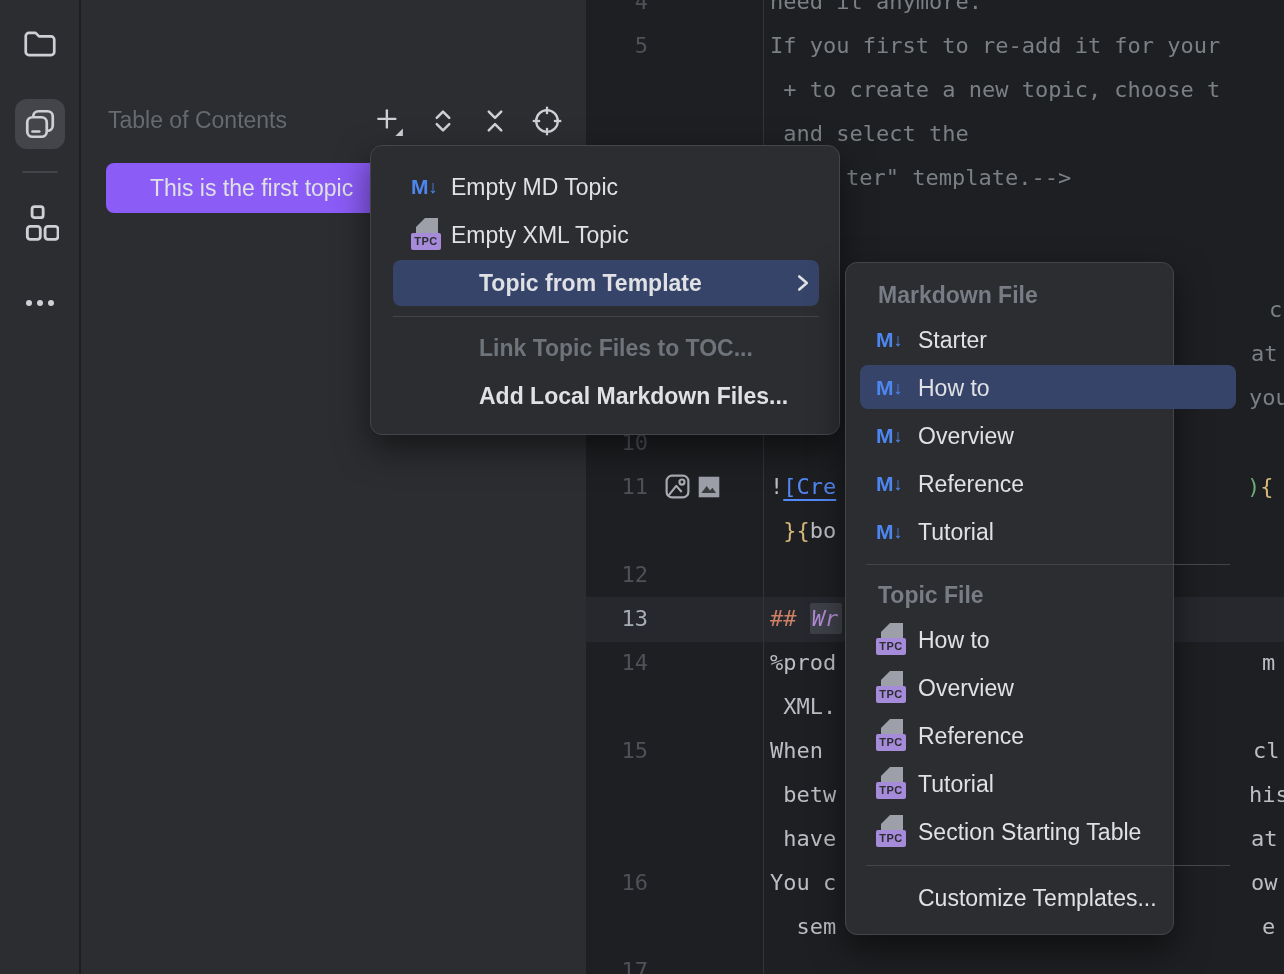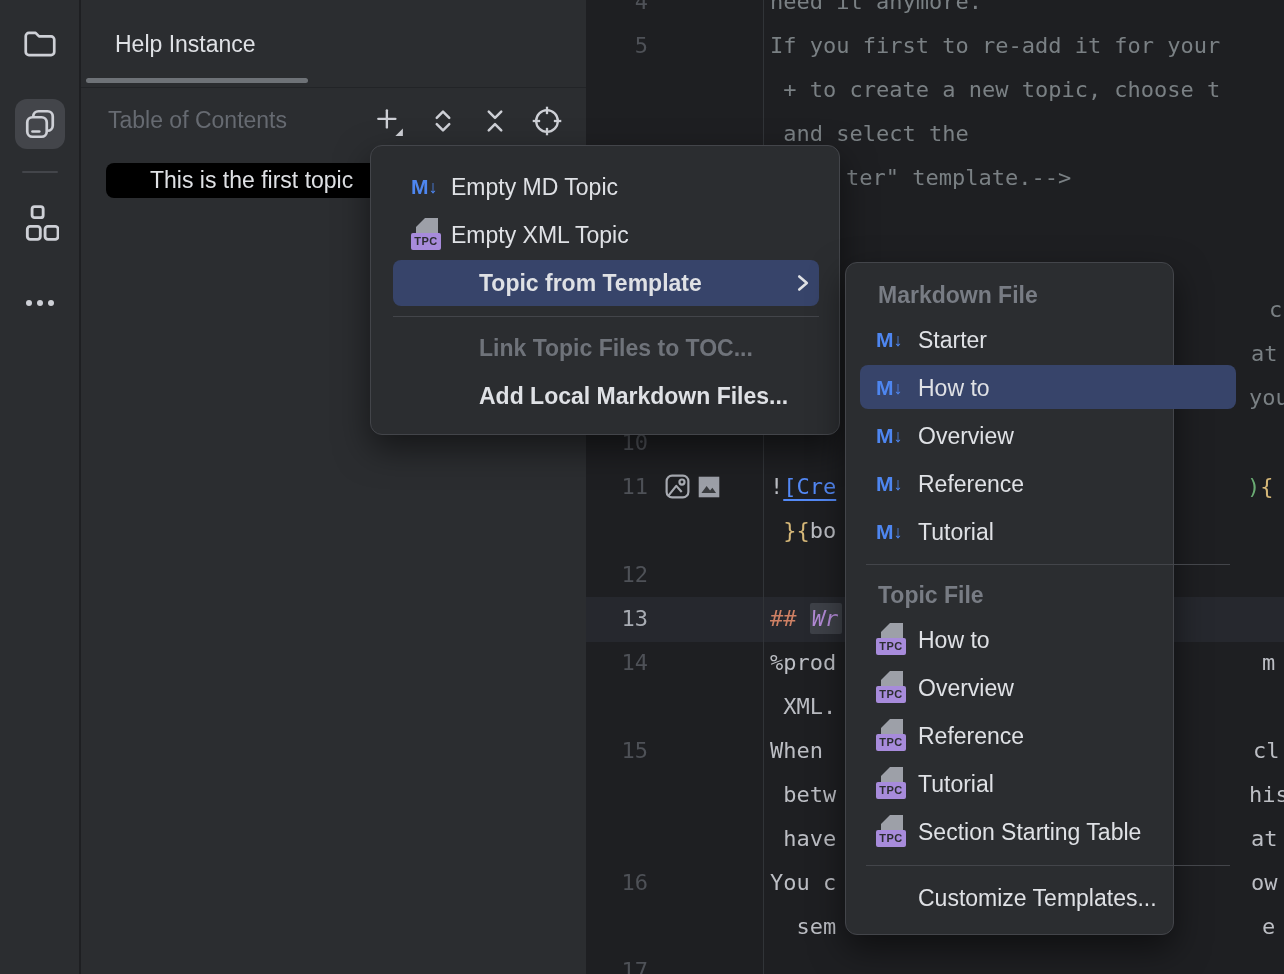--- a/index.html
+++ b/index.html
@@ -17,21 +17,21 @@
   .act-sel-bg { left:15px; top:99px; width:50px; height:50px; background:#43454A; border-radius:12px; }
   .act-divider { left:22px; top:171px; width:36px; height:2px; background:#43454A; border-radius:1px; }
 
   
   .panel { left:81px; top:0; width:505px; height:974px; background:#2B2D30; }
   .panel-header { position:absolute; left:0; top:0; width:505px; height:88px; border-bottom:1px solid #222427; }
   .panel-title { position:absolute; left:34px; top:31px; font-size:23px; color:#DFE1E5; }
   .tab-underline { position:absolute; left:4px; top:78px; width:222px; height:5px; background:#6E7277; border-radius:3px; }
   .toc-label { position:absolute; left:27px; top:107px; font-size:23px; color:#666A71; }
   .icon-btn { position:absolute; width:34px; height:34px; display:flex; align-items:center; justify-content:center; }
-  .tree-row { position:absolute; left:25px; top:163px; width:290px; height:35px; background:#000000; border-radius:8px;
+  .tree-row { position:absolute; left:25px; top:163px; width:290px; height:50px; background:#8b5cf6; border-radius:8px;
               display:flex; align-items:center; padding-left:44px; overflow:hidden;text-align:right; }
   .tree-row span { font-size:23px; color:#DFE1E5; white-space:nowrap; }
 
   
   .editor { left:586px; top:0; width:698px; height:974px; background:#1E1F22; overflow:hidden; }
   .cur-line-band { position:absolute; left:0; top:597px; width:698px; height:45px; background:#26282E; }
   .gutter-sep { position:absolute; left:177px; top:0; width:1px; height:974px; background:#313438; }
   .lnum { position:absolute; left:0; width:62px; height:44px; line-height:44px; text-align:right;
           font-family:"DejaVu Sans Mono", monospace; font-size:22px; color:#4E5157; }
   .lnum.cur { color:#A8ACB3; }
@@ -100,24 +100,20 @@
     <div class="act-btn" style="left:22px;top:293px;width:36px;height:20px;">
       <svg width="36" height="20" viewBox="0 0 36 20" fill="#CED0D6">
         <circle cx="7" cy="10" r="3"></circle>
           <circle cx="18" cy="10" r="3"></circle>
           <circle cx="29" cy="10" r="3"></circle>
       </svg>
     </div>
   </div>
 
   <div class="abs panel">
-    <div class="panel-header">
-      <div class="panel-title">Help Instance</div>
-      <div class="tab-underline" style="left:5px;"></div>
-    </div>
     <div class="toc-label">Table of Contents</div>
     <div class="icon-btn" style="left:291px;top:104px;">
       <svg width="32" height="32" viewBox="0 0 30 30" fill="none" stroke="#CED0D6" stroke-width="2.2" stroke-linecap="round">
         <line x1="13" y1="5" x2="13" y2="21"></line>
           <line x1="5" y1="13" x2="21" y2="13"></line>
         <path d="M28 22 V29 H21 Z" fill="#CED0D6" stroke="none"></path>
       </svg>
     </div>
     <div class="icon-btn" style="left:345px;top:104px;">
       <svg width="30" height="30" viewBox="0 0 24 24" fill="none" stroke="#CED0D6" stroke-width="2" stroke-linecap="round" stroke-linejoin="round">

